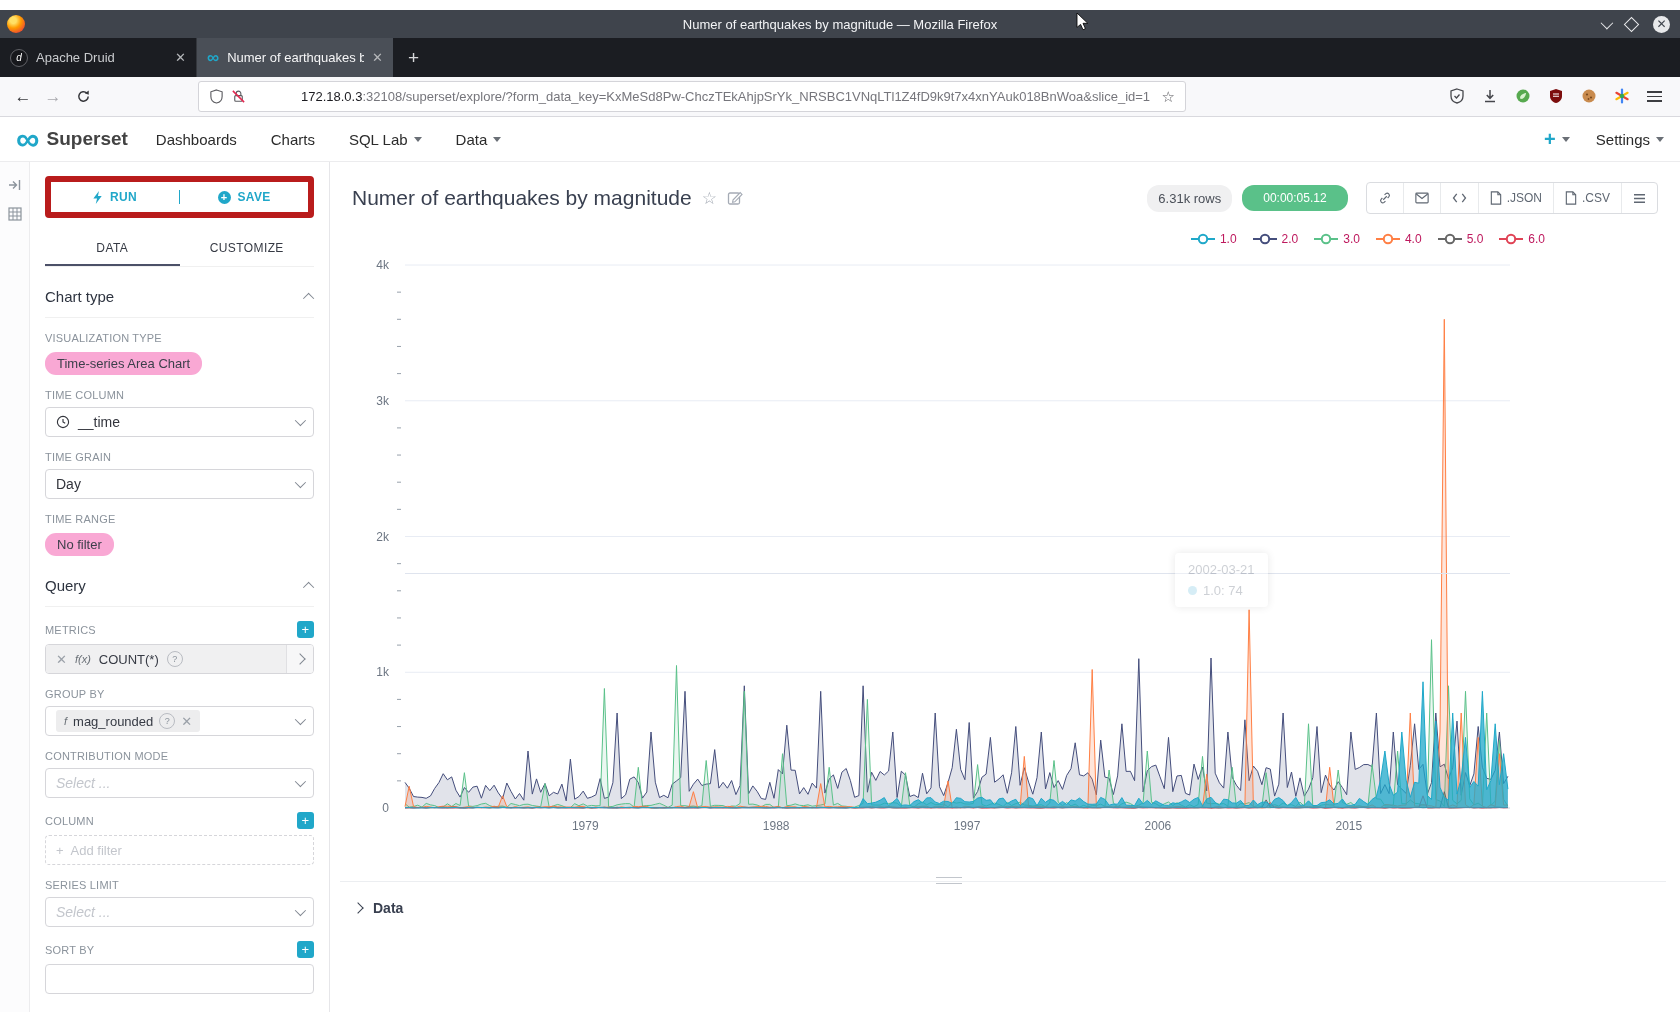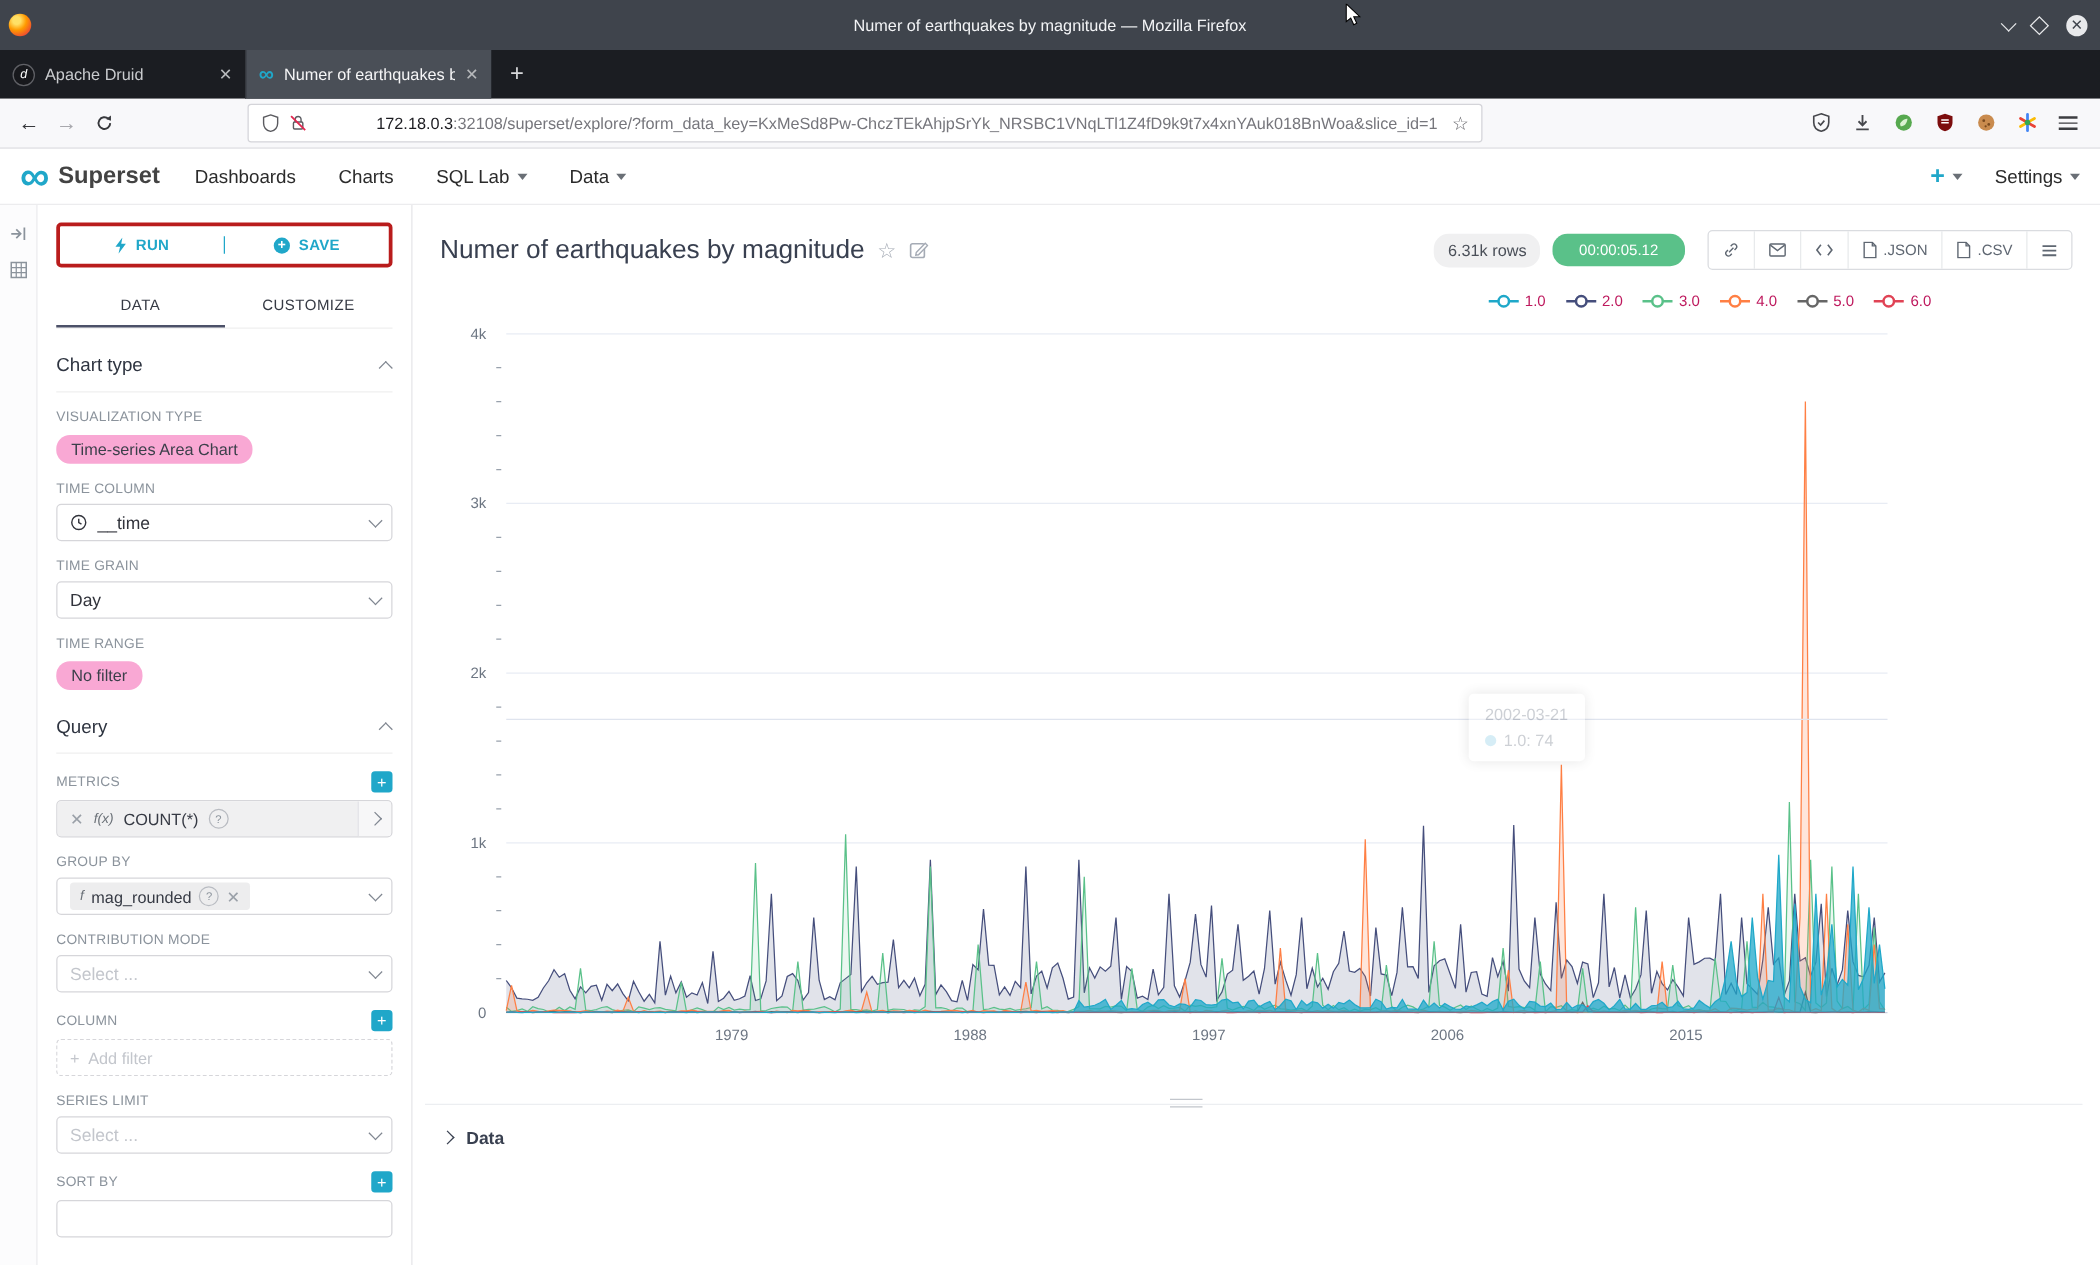--- a/index.html
+++ b/index.html
@@ -1,20 +1,20 @@
 <!DOCTYPE html>
 <html><head>
 <meta charset="utf-8">
 <style>
   html,body{margin:0;padding:0;}
   body{width:1680px;height:1012px;overflow:hidden;background:#fff;
        font-family:"Liberation Sans",sans-serif;-webkit-font-smoothing:antialiased;}
 
   
-  .titlebar{position:relative;height:40px;background:#3f444c;display:flex;align-items:center;}
+  .titlebar{position:relative;height:28px;background:#3f444c;display:flex;align-items:center;margin-top:10px;}
   .ff-logo{width:18px;height:18px;margin-left:7px;border-radius:50%;
     background:radial-gradient(circle at 35% 30%,#ffe066 0 18%,#ff9a00 45%,#f0542c 75%,#d9365e 100%);}
   .win-title{position:absolute;left:0;right:0;text-align:center;font-size:13px;color:#f3f4f6;}
   .win-controls{margin-left:auto;display:flex;align-items:center;gap:16px;margin-right:10px;z-index:2;}
   .wc-chev{width:8px;height:8px;border-right:1.6px solid #e8e9eb;border-bottom:1.6px solid #e8e9eb;
     transform:rotate(45deg) translateY(-2px);}
   .wc-diamond{width:9px;height:9px;border:1.6px solid #e8e9eb;transform:rotate(45deg);}
   .wc-close{width:17px;height:17px;border-radius:50%;background:#e8e9eb;color:#3f444c;
     display:flex;align-items:center;justify-content:center;font-size:12px;line-height:1;}
   .cursor{position:absolute;left:1076px;top:3px;z-index:5;}
@@ -54,21 +54,21 @@
   .settings{font-size:15px;color:#2b2b2b;display:flex;align-items:center;}
 
   
   .workspace{display:flex;height:860px;}
   .rail{width:30px;border-right:1px solid #ececee;background:#fcfcfd;display:flex;flex-direction:column;
     align-items:center;padding-top:15px;gap:13px;box-sizing:border-box;}
   .sidebar{width:300px;min-width:300px;border-right:1px solid #e6e6e9;padding:14px 15px 0;box-sizing:border-box;overflow:hidden;}
   .chartpanel{flex:1;position:relative;}
 
   
-  .runsave{display:flex;border:3px solid #b91c1c;border-radius:4px;height:30px;align-items:center;}
+  .runsave{display:flex;border:6px solid #b91c1c;border-radius:4px;height:30px;align-items:center;}
   .rs-btn{flex:1;display:flex;align-items:center;justify-content:center;gap:7px;color:#20a7c9;
     font-weight:700;font-size:12px;letter-spacing:.3px;}
   .rs-btn + .rs-btn{border-left:1px solid #20a7c9;}
   .save-plus{width:13px;height:13px;border-radius:50%;background:#20a7c9;color:#fff;font-size:11px;
     display:flex;align-items:center;justify-content:center;line-height:1;}
   .fieldtabs{display:flex;margin-top:13px;border-bottom:1px solid #f0f0f0;}
   .ftab{flex:1;text-align:center;font-size:12px;color:#363a44;padding:10px 0 9px;letter-spacing:.4px;}
   .ftab.active{border-bottom:2px solid #4c5168;}
   .section-h{display:flex;align-items:center;margin-top:21px;padding-bottom:12px;border-bottom:1px solid #f0f0f0;
     font-size:15px;color:#2e3440;gap:7px;}
@@ -77,21 +77,21 @@
   .cv-down{transform:rotate(45deg) translateY(-2px);}
   .cv-right{transform:rotate(-45deg);}
   .info-i{width:14px;height:14px;border-radius:50%;background:#b8bec6;color:#fff;font-size:9px;font-style:italic;
     display:inline-flex;align-items:center;justify-content:center;}
   .lbl{margin-top:14px;font-size:11px;color:#8b939c;display:flex;align-items:center;letter-spacing:.2px;}
   .pill{display:inline-block;background:#f9a8d4;border-radius:11px;padding:4px 12px;font-size:13px;
     color:#3b3f4a;margin-top:8px;}
   .select{height:28px;border:1px solid #d6d6da;border-radius:4px;display:flex;align-items:center;
     padding:0 10px;margin-top:6px;font-size:14px;color:#32343c;background:#fff;gap:8px;}
   .select .end{margin-left:auto;}
-  .placeholder{color:#c3c6cc;}
+  .placeholder{color:#c3c6cc;font-style:italic;}
   .tag{background:#ededee;border-radius:3px;padding:3px 8px;display:inline-flex;align-items:center;gap:6px;
     font-size:13px;color:#363a44;}
   .metricbox{border:1px solid #d6d6da;border-radius:4px;display:flex;height:28px;margin-top:6px;overflow:hidden;}
   .m-main{flex:1;background:#f0f0f1;display:flex;align-items:center;gap:8px;padding:0 10px;font-size:13px;color:#363a44;}
   .m-caret{width:26px;border-left:1px solid #e0e0e3;display:flex;align-items:center;justify-content:center;background:#f7f7f8;}
   .fx{font-style:italic;font-size:11px;color:#6a7077;}
   .qmark{width:14px;height:14px;min-width:14px;border:1px solid #b9bcc2;border-radius:50%;font-size:9px;color:#8b939c;
     display:inline-flex;align-items:center;justify-content:center;}
   .xmark{color:#9aa0a8;font-size:13px;}
   .plusbtn{width:17px;height:17px;background:#20a7c9;border-radius:3px;color:#fff;font-size:13px;

